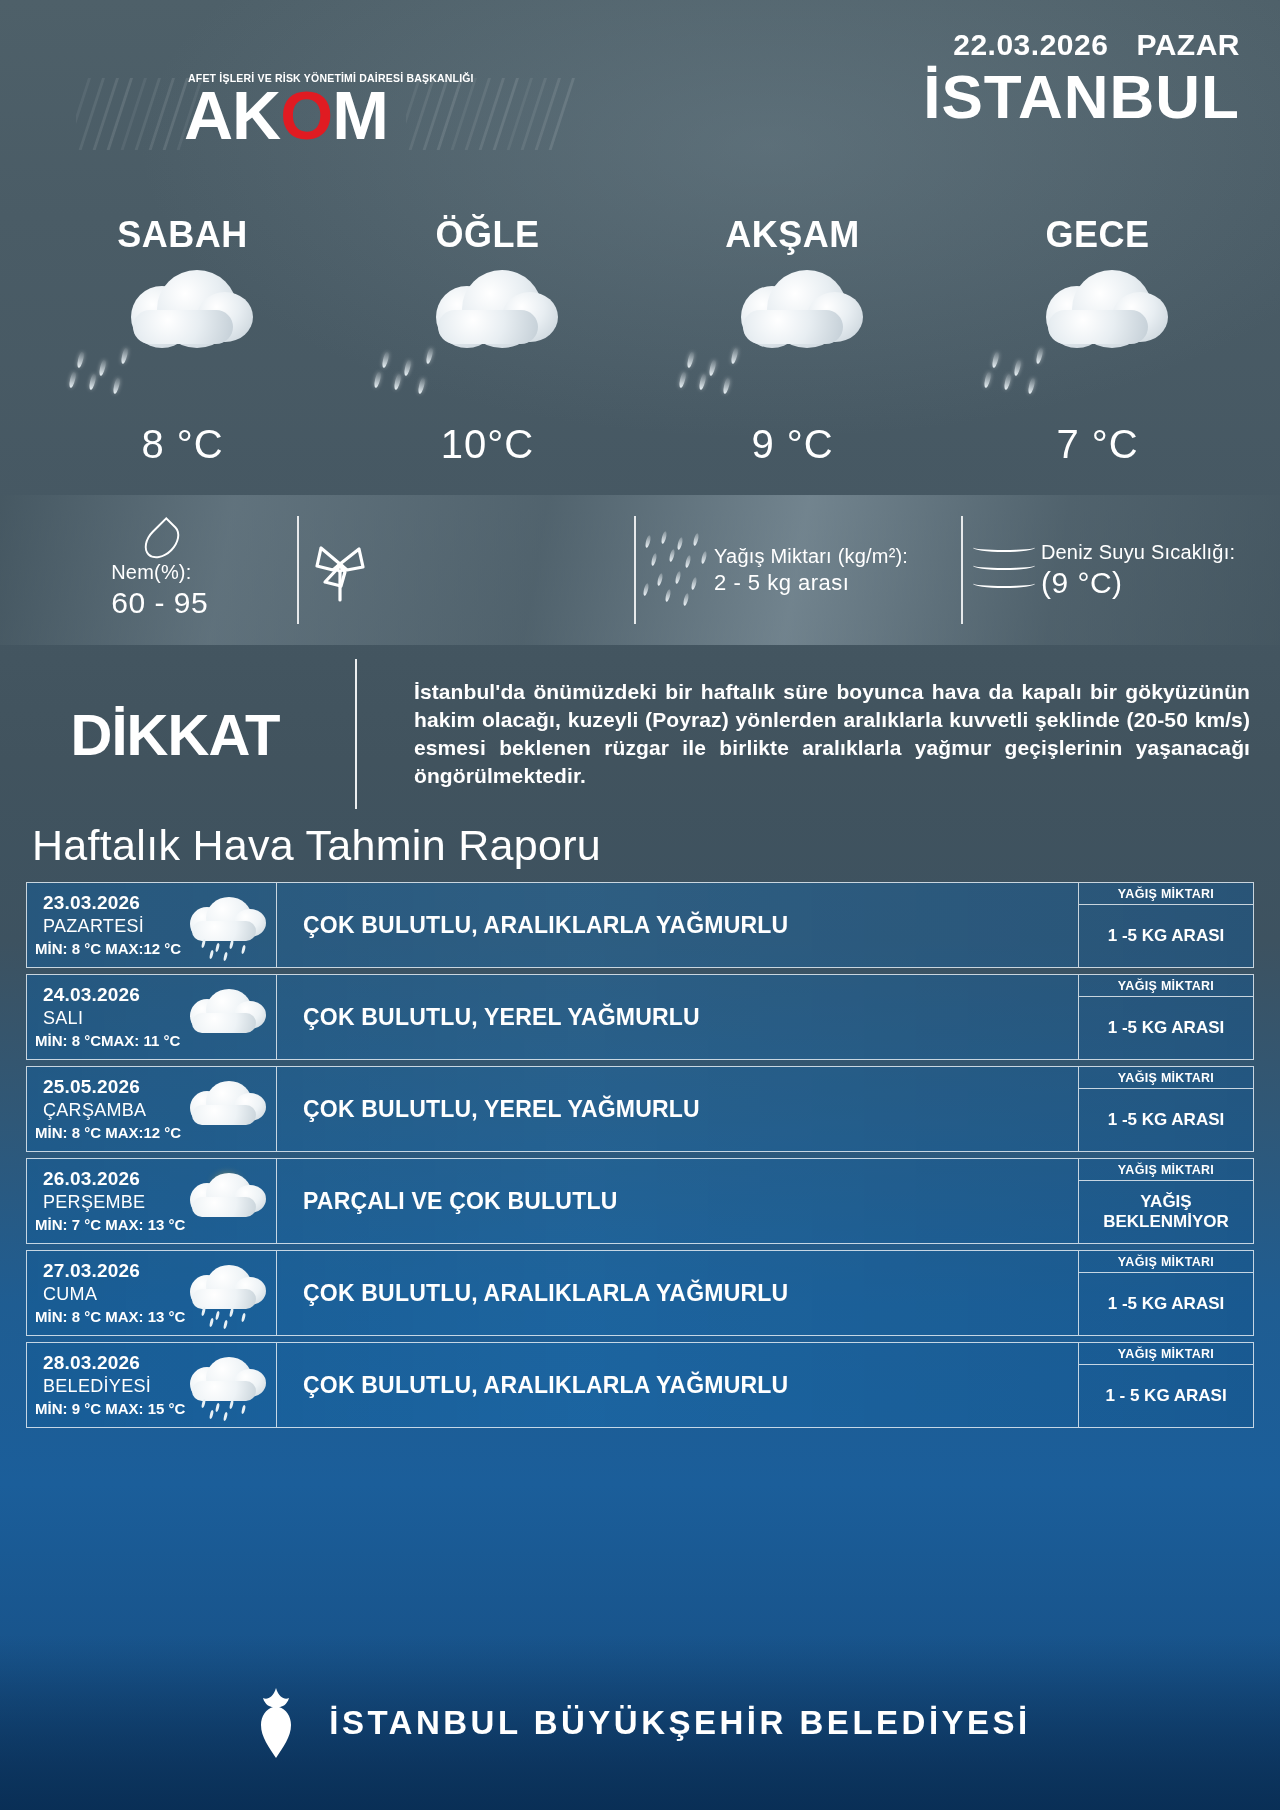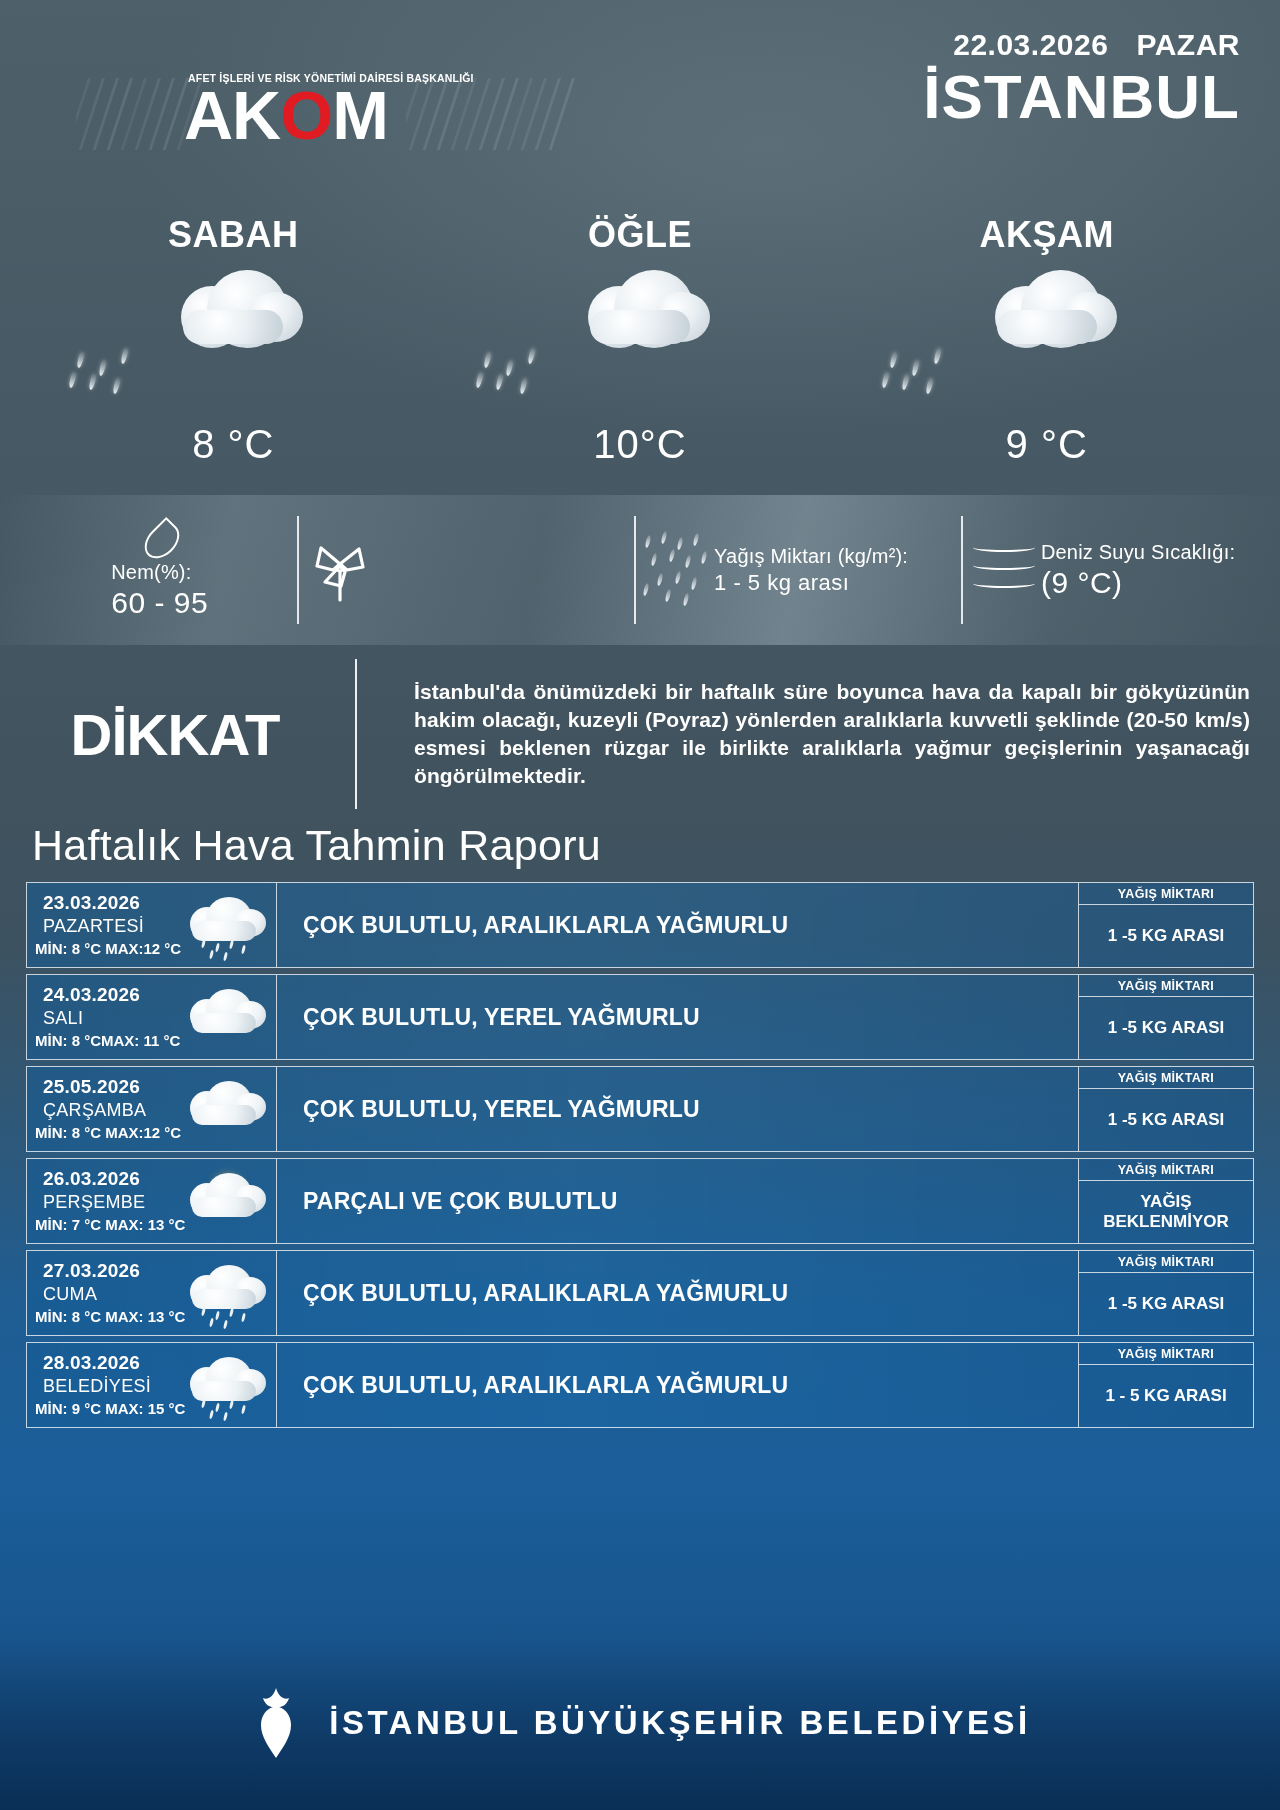--- a/index.html
+++ b/index.html
@@ -300,20 +300,40 @@
           <div class="rain" style="left:26px;width:110px">
             <span style="left:22px;top:4px"></span>
             <span style="left:44px;top:12px"></span>
             <span style="left:66px;top:0px"></span>
             <span style="left:34px;top:26px"></span>
             <span style="left:58px;top:30px"></span>
             <span style="left:14px;top:24px"></span>
           </div>
         </div>
         <div class="period-temp">9  °C</div>
+      </div>
+      <div class="period">
+        <div class="period-name">GECE</div>
+        <div class="period-icon">
+          <div class="cloud">
+            <div class="b b1"></div>
+            <div class="b b2"></div>
+            <div class="b b3"></div>
+            <div class="b b4"></div>
+          </div>
+          <div class="rain" style="left:26px;width:110px">
+            <span style="left:22px;top:4px"></span>
+            <span style="left:44px;top:12px"></span>
+            <span style="left:66px;top:0px"></span>
+            <span style="left:34px;top:26px"></span>
+            <span style="left:58px;top:30px"></span>
+            <span style="left:14px;top:24px"></span>
+          </div>
+        </div>
+        <div class="period-temp">7 °C</div>
       </div>
     </div>
 
   <div class="infobar">
 
     <div class="info-cell c-nem">
       <div class="info-icon">
           <div class="drop-ico"></div>
         </div>
       <div class="info-txt">
@@ -350,21 +370,21 @@
             <span style="left:18px;top:42px"></span>
             <span style="left:36px;top:40px"></span>
             <span style="left:52px;top:46px"></span>
             <span style="left:4px;top:52px"></span>
             <span style="left:26px;top:58px"></span>
             <span style="left:44px;top:62px"></span>
           </div>
         </div>
       <div class="info-txt">
         <div class="info-label">Yağış Miktarı (kg/m²):</div>
-        <div class="info-value" style="font-size:22px">1 - 5 kg arası</div>
+        <div class="info-value" style="font-size:22px">2 - 5 kg arası</div>
       </div>
     </div>
     <div class="divider"></div>
 
     <div class="info-cell c-deniz">
       <div class="info-icon">
         <div class="waves">
             <span></span>
             <span></span>
             <span></span>

